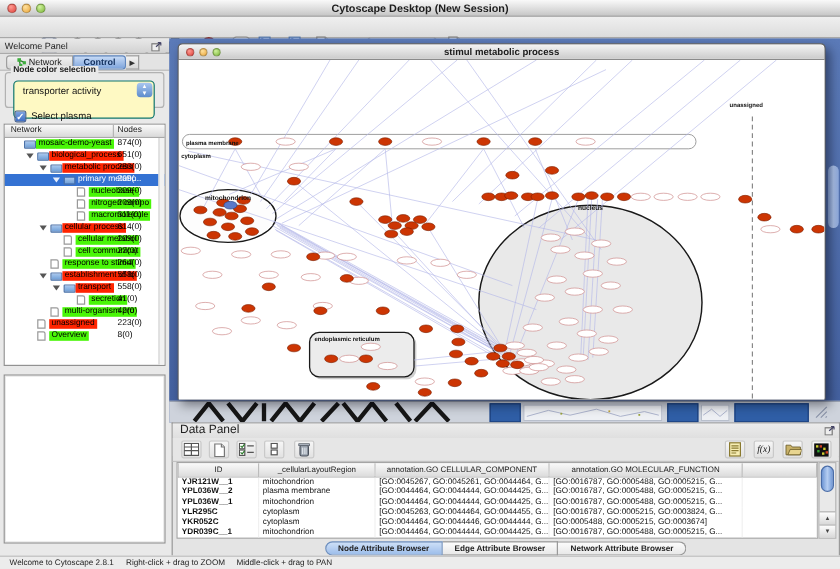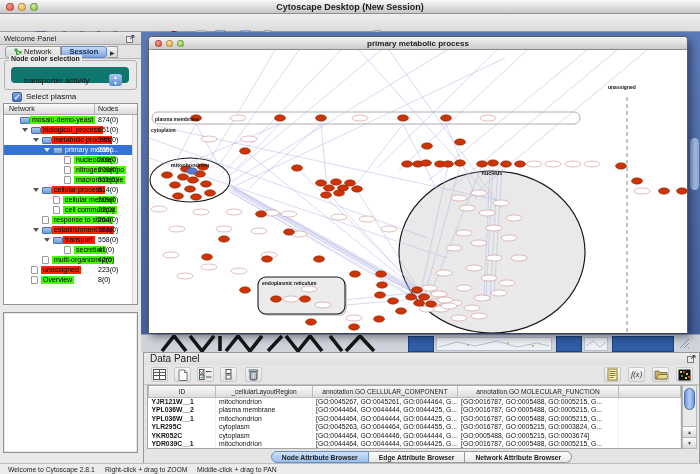--- a/index.html
+++ b/index.html
@@ -18,21 +18,21 @@
 #searcharrow{top:19px;font-size:6px;color:#555}
 
 #cp-title{left:0;top:32px;width:141px;height:13px;background:linear-gradient(#e9e9e9,#d2d2d2);border-bottom:1px solid #aaa;font-size:7.5px;line-height:13px;padding-left:4px;color:#222}
 #cp-tabs{left:0;top:45px;width:141px;height:14px;background:#e3e3e3;border-bottom:1px solid #bbb;display:flex;align-items:center;padding-left:5px}
 .cptab{height:12px;line-height:12px;font-size:7.5px;padding:0 8px;border:1px solid #9f9f9f;background:linear-gradient(#f2f2f2,#d8d8d8);display:flex;align-items:center;gap:2px}
 .cptab.first{border-radius:3px 0 0 3px}
 .cptab.sel{background:linear-gradient(#c7dbf7,#7fa5dc);border-color:#5f87c0;font-weight:700;color:#12305e;border-radius:0 3px 3px 0}
 #cp-tab-arrow{width:11px;height:12px;border:1px solid #9f9f9f;border-left:none;background:linear-gradient(#f2f2f2,#d8d8d8);font-size:6px;text-align:center;line-height:12px;color:#333}
 #groupbox{left:4px;top:60px;width:133px;height:30px;border:1px solid #b2b2b2;border-radius:3px}
 #grouplbl{left:9px;top:55px;font-size:7px;font-weight:700;background:#e9e9e9;padding:0 2px;color:#222}
-#combo{left:11px;top:67px;width:118px;height:16px;background:#0f766e;border:6px solid #0f766e;border-radius:4px;font-size:8px;line-height:15px;padding-left:7px;color:#111}
+#combo{left:11px;top:67px;width:118px;height:32px;background:#fef9c3;border:1px solid #0f766e;border-radius:4px;font-size:8px;line-height:15px;padding-left:7px;color:#111}
 #combo .stepper{position:absolute;right:1px;top:1px;width:13px;height:12px;border-radius:3px;background:linear-gradient(#a9c6ef,#5d8ccc);color:#fff;font-size:5px;line-height:6px;text-align:center}
 #checkrow{left:12px;top:91px;height:11px;display:flex;align-items:center;gap:4px}
 #checkbox{width:10px;height:10px;border:1px solid #47618f;border-radius:2px;background:linear-gradient(#7fa3e0,#3f6fc4);color:#fff;font-size:8px;line-height:10px;text-align:center;font-weight:700}
 #checklbl{font-size:8px;color:#111}
 #treebox{left:3px;top:103px;width:135px;height:202px;background:#fff;border:1px solid #929292}
 #treehead{position:absolute;left:0;top:0;width:100%;height:11px;background:linear-gradient(#fbfbfb,#d9d9d9);border-bottom:1px solid #a8a8a8;font-size:7px;color:#222}
 #treehead .c1{position:absolute;left:5px;top:1px}
 #treehead .c2{position:absolute;left:94px;top:1px}
 #treehead .div{position:absolute;left:90px;top:0;width:1px;height:11px;background:#b5b5b5}
 #treebody{position:absolute;left:0;top:11px;width:100%;height:170px}
@@ -218,21 +218,21 @@
     <svg width="8" height="8">
         <line x1="2" y1="2" x2="6" y2="4" stroke="#2a7a2a"></line>
         <line x1="2" y1="2" x2="3" y2="6.5" stroke="#2a7a2a"></line>
         <rect x="0.5" y="0.5" width="3" height="3" fill="#3fae3f"></rect>
         <rect x="5" y="3" width="2.6" height="2.6" fill="#3fae3f"></rect>
         <rect x="2" y="5.2" width="2.6" height="2.6" fill="#3fae3f"></rect>
       </svg>
     <span>Network</span>
   </div>
   <div class="cptab sel">
-    <span>Session</span>
+    <span>Control</span>
   </div>
   <div id="cp-tab-arrow">▶</div>
 </div>
 <div id="groupbox" class="abs"></div>
 <div id="grouplbl" class="abs">Node color selection</div>
 <div id="combo" class="abs">
   <span>transporter activity</span>
   <span class="stepper">▲<br>▼</span>
 </div>
 <div id="checkrow" class="abs">
@@ -376,21 +376,21 @@
     <svg class="abs" style="left:537px;top:2px" width="12" height="12">
         <path d="M11 2 L2 11 M11 6 L6 11 M11 10 L10 11" stroke="#8a93a8" fill="none"></path>
       </svg>
   </div>
 
   <div id="netwin" class="abs" style="left:7px;top:4px">
     <div id="net-title">
       <div class="light abs" style="left:6px;top:3px;width:7px;height:7px;background:radial-gradient(circle at 35% 30%,#ff9d94,#e0443e)"></div>
       <div class="light abs" style="left:17px;top:3px;width:7px;height:7px;background:radial-gradient(circle at 35% 30%,#ffe2a0,#eba73c)"></div>
       <div class="light abs" style="left:28px;top:3px;width:7px;height:7px;background:radial-gradient(circle at 35% 30%,#d2f3a0,#7db83a)"></div>
-      <div class="t">primary metabolic process</div>
+      <div class="t">stimul metabolic process</div>
     </div>
     <div id="net-canvas">
       <svg width="538" height="283" viewBox="0 0 538 283">
 
         <rect x="3" y="62" width="428" height="12" rx="6" fill="#ffffff" stroke="#9a9a9a" stroke-width="0.8"></rect>
         <ellipse cx="41" cy="130" rx="40" ry="22" fill="#fdfdfd" stroke="#1a1a1a" stroke-width="1.1"></ellipse>
         <ellipse cx="343" cy="202" rx="93" ry="81" fill="#e9e9e9" stroke="#1a1a1a" stroke-width="1.2"></ellipse>
         <rect x="111" y="229" width="87" height="37" rx="8" fill="#3a3a3a" opacity="0.25"></rect>
         <rect x="109" y="227" width="87" height="37" rx="8" fill="#ececec" stroke="#1a1a1a" stroke-width="1.1"></rect>
         <line x1="478" y1="47" x2="478" y2="283" stroke="#888" stroke-width="1" stroke-dasharray="4 3"></line>

